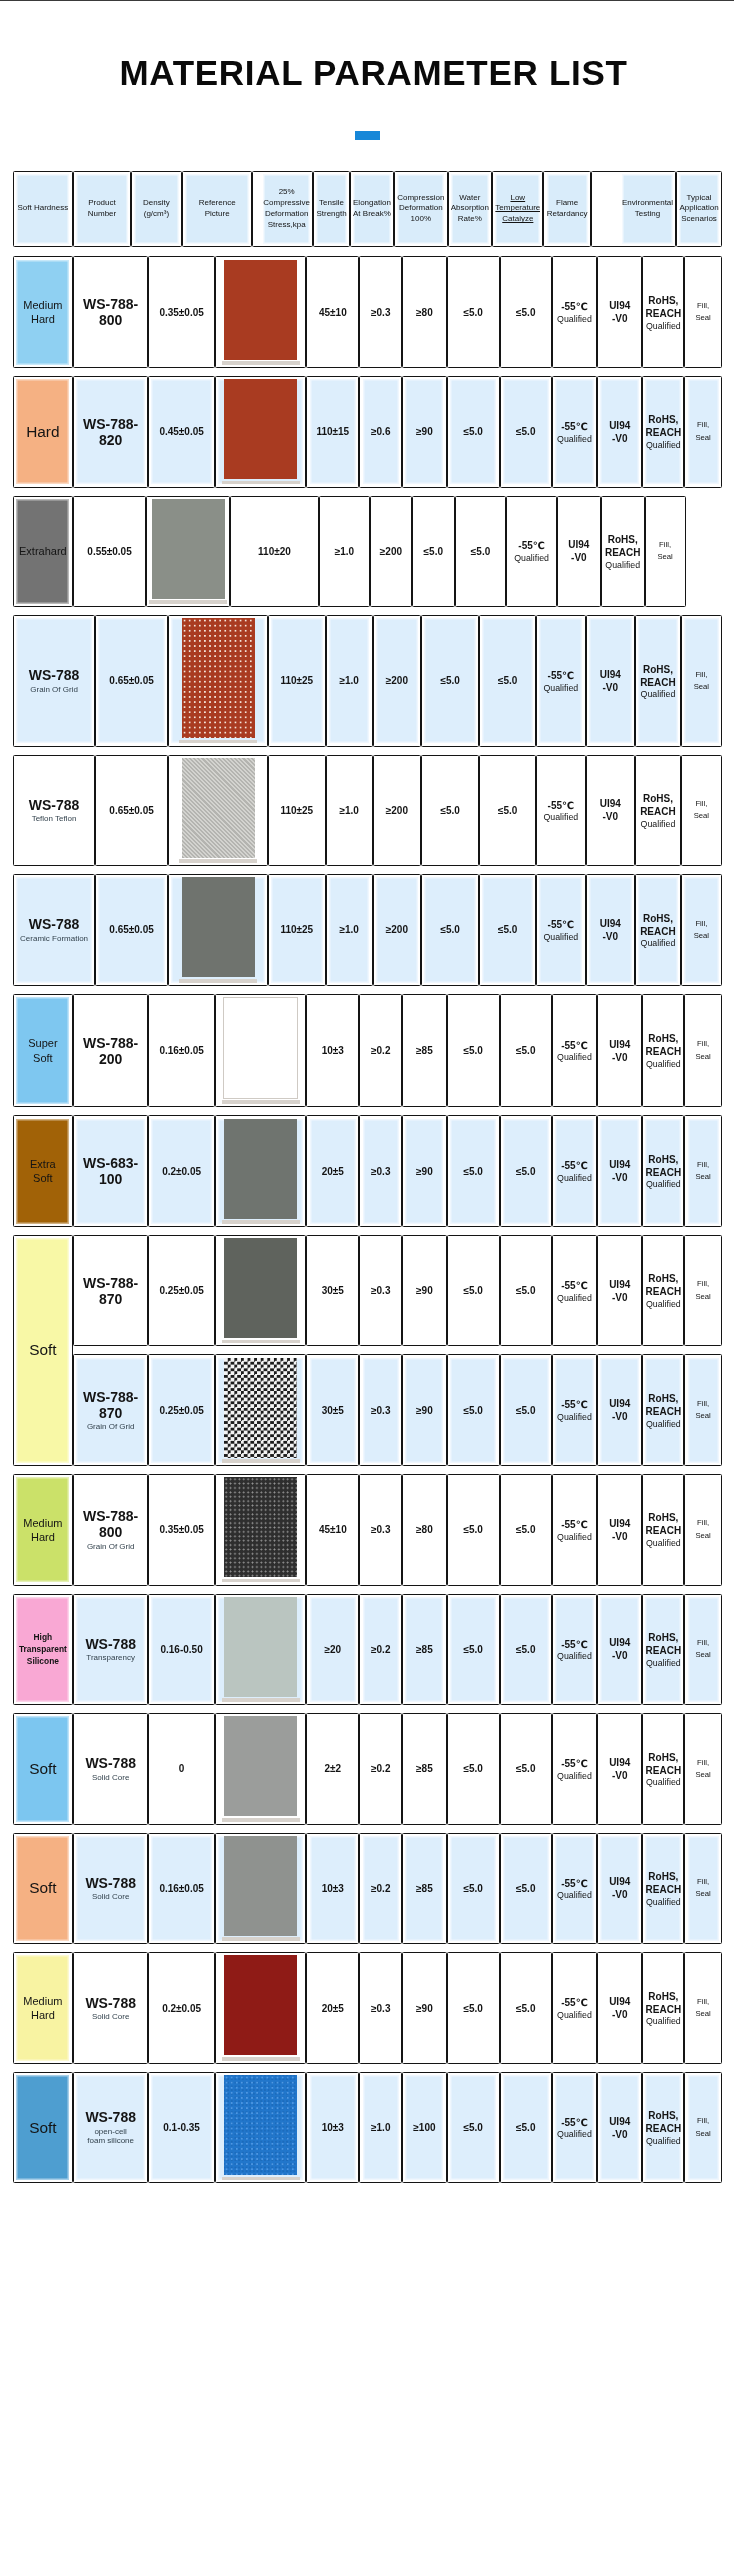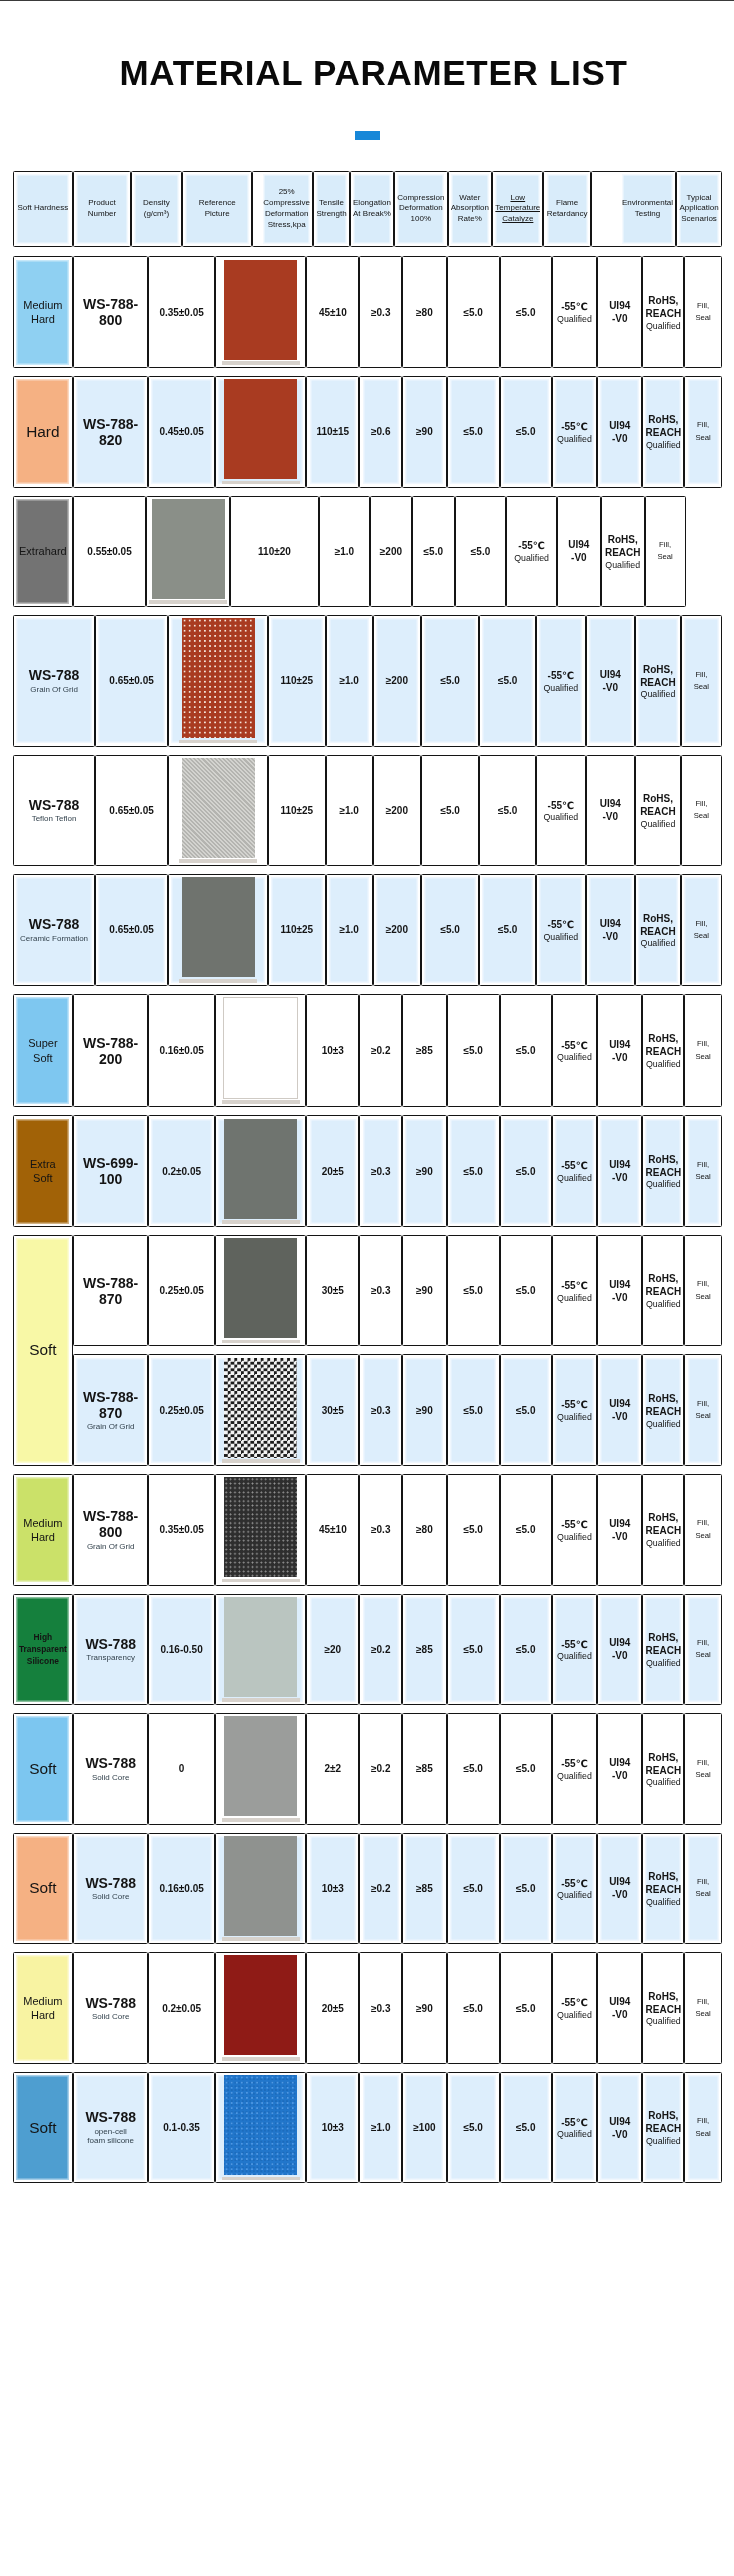--- a/index.html
+++ b/index.html
@@ -436,21 +436,21 @@
           </div>
         </div>
         <div class="block">
           <div class="cell hw hardcell sz-md">
             <div class="inner" style="background: #a16207;">Extra
 Soft</div>
           </div>
           <div class="rows">
             <div class="cols row bg-blue">
               <div class="cell">
-                <div class="inner"><div class="prod-main">WS-699-100</div></div>
+                <div class="inner"><div class="prod-main">WS-683-100</div></div>
               </div>
               <div class="cell">
                 <div class="inner"><div class="val">0.2±0.05</div></div>
               </div>
               <div class="cell">
                 <div class="inner"><div class="pic solid" style="--c: #6f746f;"></div><div class="strip"></div></div>
               </div>
               <div class="cell">
                 <div class="inner"><div class="val">20±5</div></div>
               </div>
@@ -617,21 +617,21 @@
               </div>
               <div class="cell">
                 <div class="inner"><div class="typ">Fill,
 Seal</div></div>
               </div>
             </div>
           </div>
         </div>
         <div class="block">
           <div class="cell hw hardcell sz-sm">
-            <div class="inner" style="background: #15803d;">High
+            <div class="inner" style="background: #f9a8d4;">High
 Transparent
 Silicone</div>
           </div>
           <div class="rows">
             <div class="cols row bg-blue">
               <div class="cell">
                 <div class="inner"><div class="prod-main">WS-788</div><div class="prod-sub">Transparency</div></div>
               </div>
               <div class="cell">
                 <div class="inner"><div class="val">0.16-0.50</div></div>

